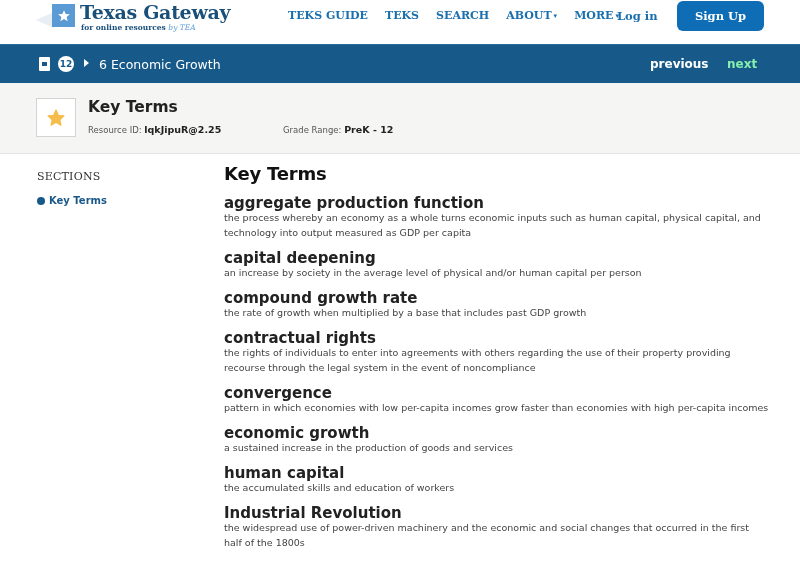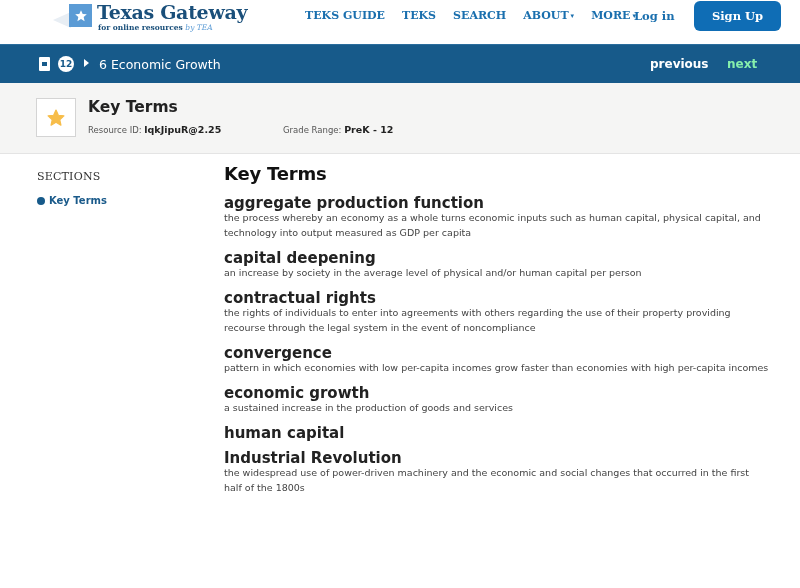--- a/index.html
+++ b/index.html
@@ -1,20 +1,20 @@
 <!DOCTYPE html>
 <html><head>
   <meta charset="utf-8">
   <style>
     * { box-sizing: border-box; margin: 0; padding: 0; }
     html, body { width: 800px; height: 588px; overflow: hidden; background: #fff; }
     body { font-family: "DejaVu Sans", sans-serif; color: #333; position: relative; }
 
     
-    .topnav { position: absolute; left: 17px; top: 0; width: 738px; height: 44px; background: #fff; }
+    .topnav { position: absolute; left: 0; top: 0; width: 738px; height: 44px; background: #fff; }
     .logo { position: absolute; left: 36px; top: 2px; height: 30px; width: 200px; }
     .logo-shadow { position: absolute; left: 0; top: 10px; width: 0; height: 0;
       border-top: 8px solid transparent; border-bottom: 8px solid transparent;
       border-right: 18px solid #e8eef4; }
     .logo-box { position: absolute; left: 16px; top: 2px; width: 23px; height: 23px; background: #5b9bd5; display: flex; align-items: center; justify-content: center; }
     .logo-box svg { width: 14px; height: 14px; }
     .logo-title { position: absolute; left: 44px; top: -1px; font-family: "DejaVu Serif", serif; font-weight: bold; font-size: 19px; color: #1a4f7a; letter-spacing: -0.3px; white-space: nowrap; }
     .logo-sub { position: absolute; left: 45px; top: 21px; font-family: "DejaVu Serif", serif; font-weight: bold; font-size: 7.5px; color: #1a4f7a; white-space: nowrap; }
     .logo-sub em { font-weight: normal; font-style: italic; color: #5b9bd5; }
 
@@ -115,31 +115,36 @@
 
   <div class="term">
     <div class="term-name">aggregate production function</div>
     <div class="term-def">the process whereby an economy as a whole turns economic inputs such as human capital, physical capital, and technology into output measured as GDP per capita</div>
   </div>
   <div class="term">
     <div class="term-name">capital deepening</div>
     <div class="term-def">an increase by society in the average level of physical and/or human capital per person</div>
   </div>
   <div class="term">
+    <div class="term-name">compound growth rate</div>
+    <div class="term-def">the rate of growth when multiplied by a base that includes past GDP growth</div>
+  </div>
+  <div class="term">
     <div class="term-name">contractual rights</div>
     <div class="term-def">the rights of individuals to enter into agreements with others regarding the use of their property providing recourse through the legal system in the event of noncompliance</div>
   </div>
   <div class="term">
     <div class="term-name">convergence</div>
     <div class="term-def">pattern in which economies with low per-capita incomes grow faster than economies with high per-capita incomes</div>
   </div>
   <div class="term">
     <div class="term-name">economic growth</div>
     <div class="term-def">a sustained increase in the production of goods and services</div>
   </div>
   <div class="term">
     <div class="term-name">human capital</div>
+    <div class="term-def">the accumulated skills and education of workers</div>
   </div>
   <div class="term">
     <div class="term-name">Industrial Revolution</div>
     <div class="term-def">the widespread use of power-driven machinery and the economic and social changes that occurred in the first half of the 1800s</div>
   </div>
 </div>
 
 </body></html>

